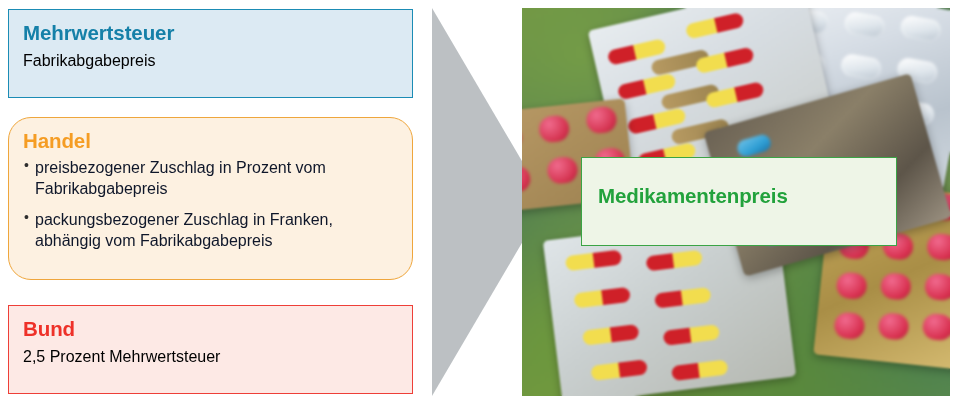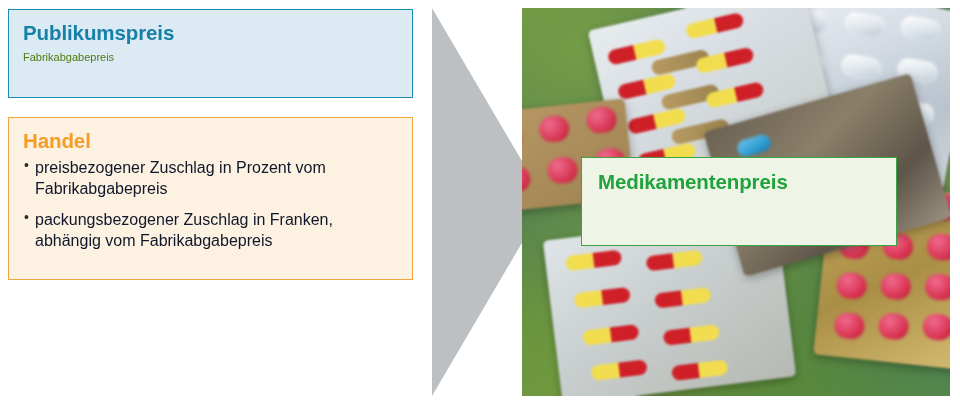--- a/index.html
+++ b/index.html
@@ -29,39 +29,40 @@
     padding: 11px 14px 12px 14px;
   }
   .box-title {
     font-weight: bold;
     font-size: 20.5px;
     line-height: 1.18;
     letter-spacing: -0.1px;
     margin: 0 0 5px 0;
   }
   .box-sub {
-    font-size: 11px;
+    font-size: 16px;
     line-height: 1.35;
-    color: #4d7c0f;
+    color: #000000;
     margin: 0;
   }
 
   .box-pharma {
     top: 9px;
     height: 89px;
     background: #dceaf3;
     border-color: #1b8cb5;
   }
   .box-pharma .box-title { color: #1580a8; }
 
   .box-handel {
     top: 117px;
     height: 163px;
     background: #fdf1e1;
     border-color: #efa63c;
+    border-radius: 23px;
   }
   .box-handel .box-title { color: #f59d24; margin-bottom: 4px; }
 
   .box-bund {
     top: 305px;
     height: 89px;
     background: #fde9e5;
     border-color: #ee3f38;
   }
   .box-bund .box-title { color: #ee3129; }
@@ -231,50 +232,54 @@
   
   .label-box {
     position: absolute;
     left: 581px;
     top: 157px;
     width: 316px;
     height: 89px;
     box-sizing: border-box;
     background: #eef5e7;
     border: 1.5px solid #3aa445;
-    padding: 12px 16px 0 16px;
+    padding: 26px 16px 0 16px;
   }
   .label-box .box-title {
     color: #22a23c;
     font-size: 20.5px;
     margin: 0 0 6px 0;
   }
   .label-box .box-sub {
     font-size: 14.5px;
     color: #2e2e2e;
   }
 </style>
 </head>
 <body>
 
 <div id="stage">
 
   <div class="info-box box-pharma">
-    <div class="box-title">Publikumspreis</div>
+    <div class="box-title">Mehrwertsteuer</div>
     <div class="box-sub">Fabrikabgabepreis</div>
   </div>
 
   <div class="info-box box-handel">
     <div class="box-title">Handel</div>
     <ul class="bullets">
       <li>preisbezogener Zuschlag in Prozent vom Fabrikabgabepreis</li>
       <li>packungsbezogener Zuschlag in Franken, abhängig vom Fabrikabgabepreis</li>
     </ul>
   </div>
 
+  <div class="info-box box-bund">
+    <div class="box-title">Bund</div>
+    <div class="box-sub">2,5 Prozent Mehrwertsteuer</div>
+  </div>
 
   <div class="arrow">
     <svg width="114" height="388" viewBox="0 0 114 388" xmlns="http://www.w3.org/2000/svg">
       <polygon points="0,0 114,194 0,388" fill="#bcc0c3"></polygon>
     </svg>
   </div>
 
   <div class="photo">
     <div class="photo-canvas">
 

